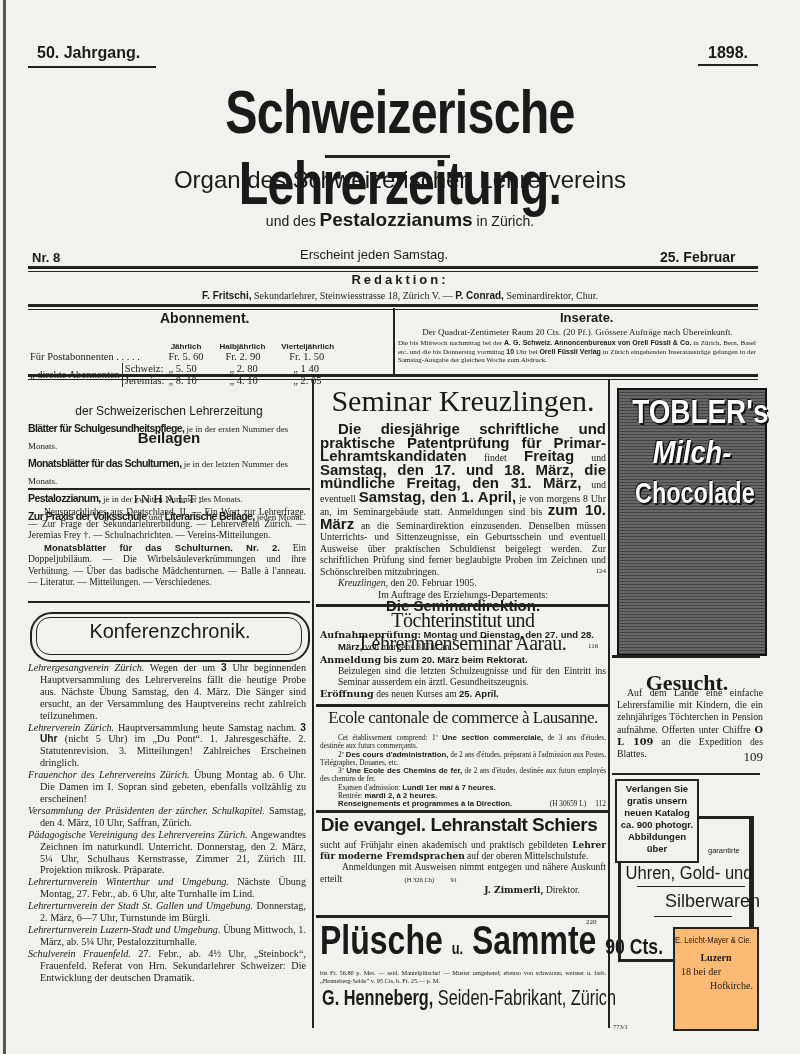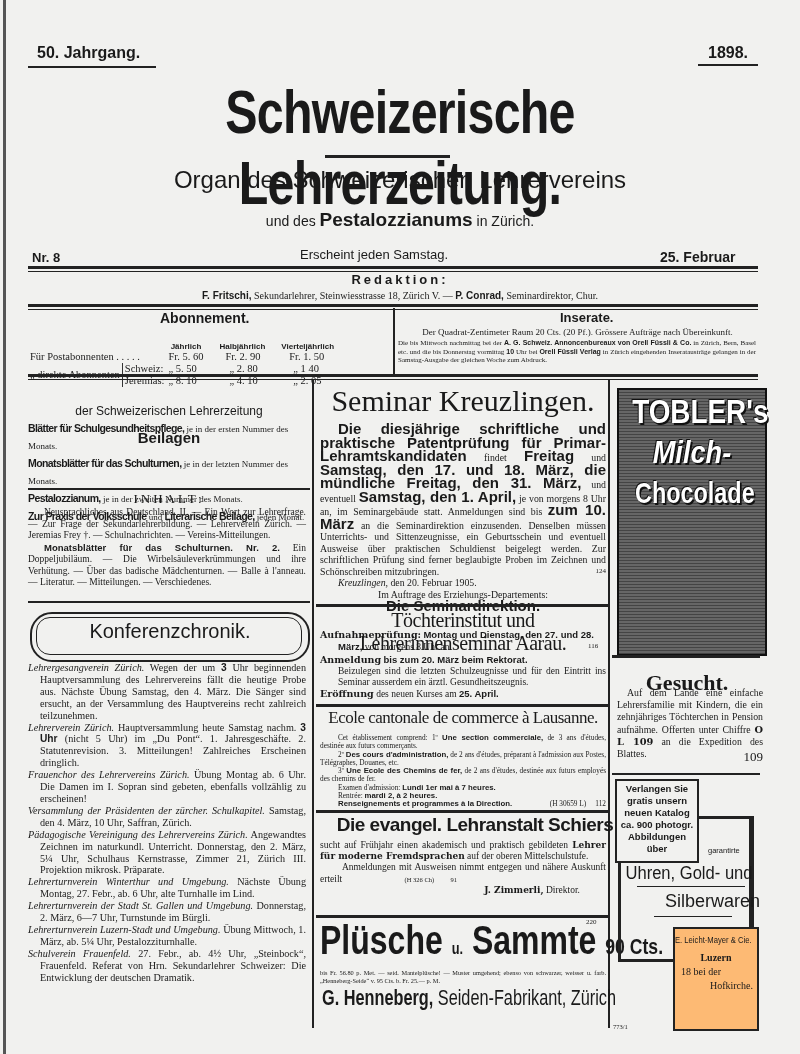--- a/index.html
+++ b/index.html
@@ -66,21 +66,21 @@
   .sem-text { left:320px; width:286px; top:423px; font-size:9.8px; line-height:11.5px; text-align:justify; font-family:"Liberation Serif", serif; }
   .sem-text b { font-family:Liberation Sans, sans-serif; font-size:15px; }
   .sem-text .i { text-indent:18px; display:block; }
   .sem-text .c { text-align:center; display:block; }
   .tocht-title { left:318px; width:290px; top:609px; text-align:center; font-size:20px; font-family:"Liberation Serif", serif; letter-spacing:-0.5px; }
   .tocht-text { left:320px; width:286px; top:629px; font-size:9.5px; line-height:11.3px; font-family:"Liberation Serif", serif; }
   .tocht-text b { font-family:"Liberation Sans", sans-serif; }
   .ecole-title { left:318px; width:290px; top:708px; text-align:center; font-size:17px; font-family:"Liberation Serif", serif; letter-spacing:-0.5px; }
   .ecole-text { left:320px; width:286px; top:734px; font-size:7.3px; line-height:8.3px; font-family:"Liberation Serif", serif; text-align:justify; }
   .ecole-text b { font-family:"Liberation Sans", sans-serif; font-size:7.8px; }
-  .schiers-title { left:330px; width:290px; top:814px; text-align:center; font-size:19px; font-weight:bold; font-family:"Liberation Sans", sans-serif; letter-spacing:-0.5px; }
+  .schiers-title { left:314px; width:290px; top:814px; text-align:center; font-size:19px; font-weight:bold; font-family:"Liberation Sans", sans-serif; letter-spacing:-0.5px; }
   .schiers-text { left:320px; width:286px; top:840px; font-size:9.5px; line-height:11.2px; font-family:"Liberation Serif", serif; text-align:justify; }
   .schiers-text b { font-family:"DejaVu Serif", serif; font-size:9px; }
   .pluesche-title { left:320px; top:918px; font-family:"Liberation Sans", sans-serif; font-weight:bold; font-size:40px; white-space:nowrap; transform:scaleX(0.8); transform-origin:left top; }
   .pluesche-title small { font-size:16px; }
   .pluesche-num { left:586px; top:918px; font-size:7px; font-family:"Liberation Serif", serif; }
   .pluesche-small { left:320px; width:286px; top:969px; font-size:6.3px; line-height:7.5px; font-family:"Liberation Serif", serif; text-align:justify; }
   .henneberg { left:322px; top:985px; font-family:"Liberation Sans", sans-serif; font-size:22px; white-space:nowrap; transform:scaleX(0.74); transform-origin:left top; }
 
   
   .tobler { left:617px; top:388px; width:146px; height:264px; background:repeating-linear-gradient(0deg,#444 0,#444 1px,#666 1px,#666 3px); border:2px solid #111; }

